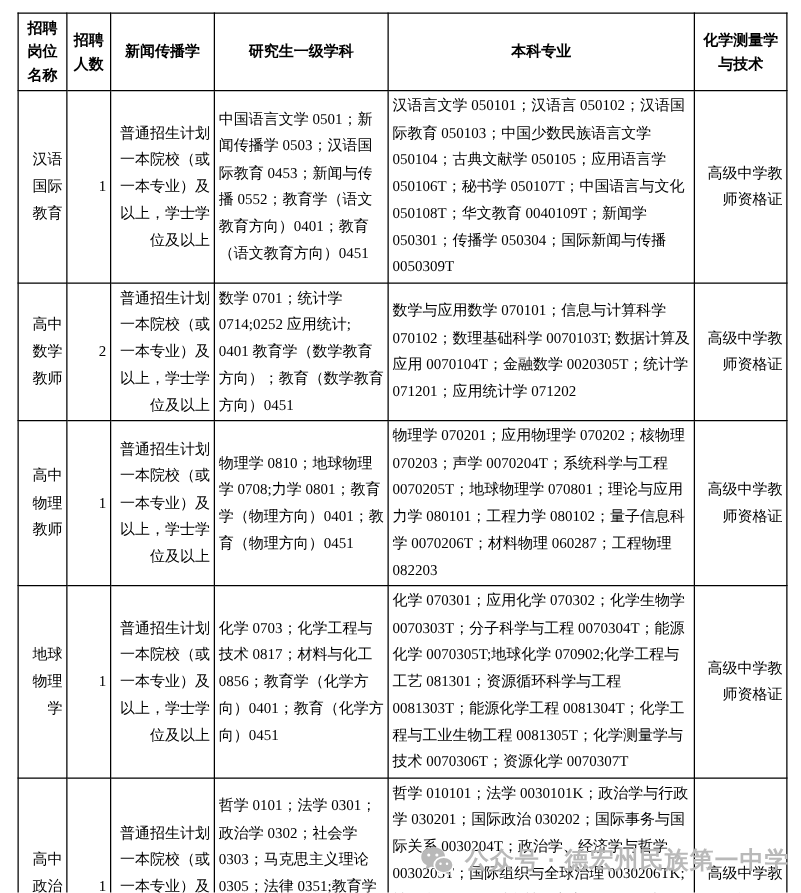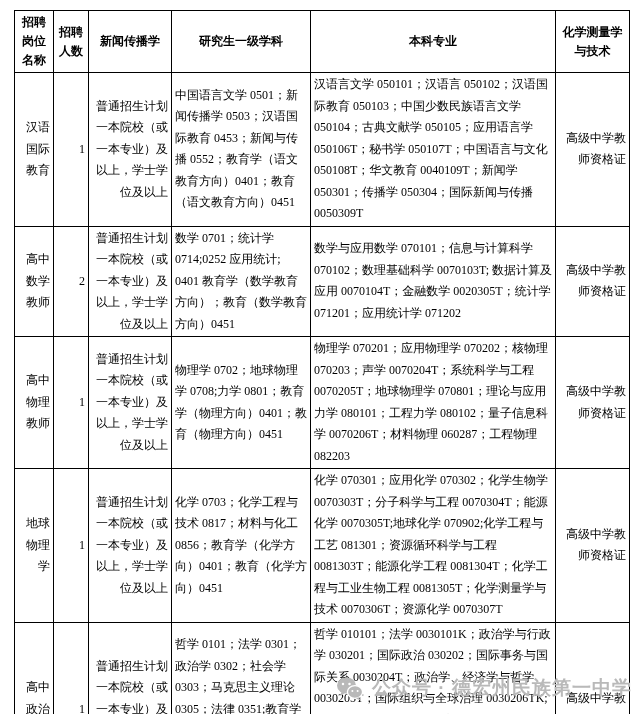--- a/index.html
+++ b/index.html
@@ -102,21 +102,21 @@
       <td class="c-center">2</td>
       <td class="c-center">普通招生计划一本院校（或一本专业）及以上，学士学位及以上</td>
       <td class="c-left">数学 0701；统计学 0714;0252 应用统计; 0401 教育学（数学教育方向）；教育（数学教育方向）0451</td>
       <td class="c-left">数学与应用数学 070101；信息与计算科学 070102；数理基础科学 0070103T; 数据计算及应用 0070104T；金融数学 0020305T；统计学 071201；应用统计学 071202</td>
       <td class="c-center">高级中学教师资格证</td>
     </tr>
     <tr>
       <td class="c-center">高中物理教师</td>
       <td class="c-center">1</td>
       <td class="c-center">普通招生计划一本院校（或一本专业）及以上，学士学位及以上</td>
-      <td class="c-left">物理学 0702；地球物理学 0708;力学 0801；教育学（物理方向）0401；教育（物理方向）0451</td>
+      <td class="c-left">物理学 0810；地球物理学 0708;力学 0801；教育学（物理方向）0401；教育（物理方向）0451</td>
       <td class="c-left">物理学 070201；应用物理学 070202；核物理 070203；声学 0070204T；系统科学与工程 0070205T；地球物理学 070801；理论与应用力学 080101；工程力学 080102；量子信息科学 0070206T；材料物理 060287；工程物理 082203</td>
       <td class="c-center">高级中学教师资格证</td>
     </tr>
     <tr>
       <td class="c-center">地球物理学</td>
       <td class="c-center">1</td>
       <td class="c-center">普通招生计划一本院校（或一本专业）及以上，学士学位及以上</td>
       <td class="c-left">化学 0703；化学工程与技术 0817；材料与化工 0856；教育学（化学方向）0401；教育（化学方向）0451</td>
       <td class="c-left">化学 070301；应用化学 070302；化学生物学 0070303T；分子科学与工程 0070304T；能源化学 0070305T;地球化学 070902;化学工程与工艺 081301；资源循环科学与工程 0081303T；能源化学工程 0081304T；化学工程与工业生物工程 0081305T；化学测量学与技术 0070306T；资源化学 0070307T</td>
       <td class="c-center">高级中学教师资格证</td>

